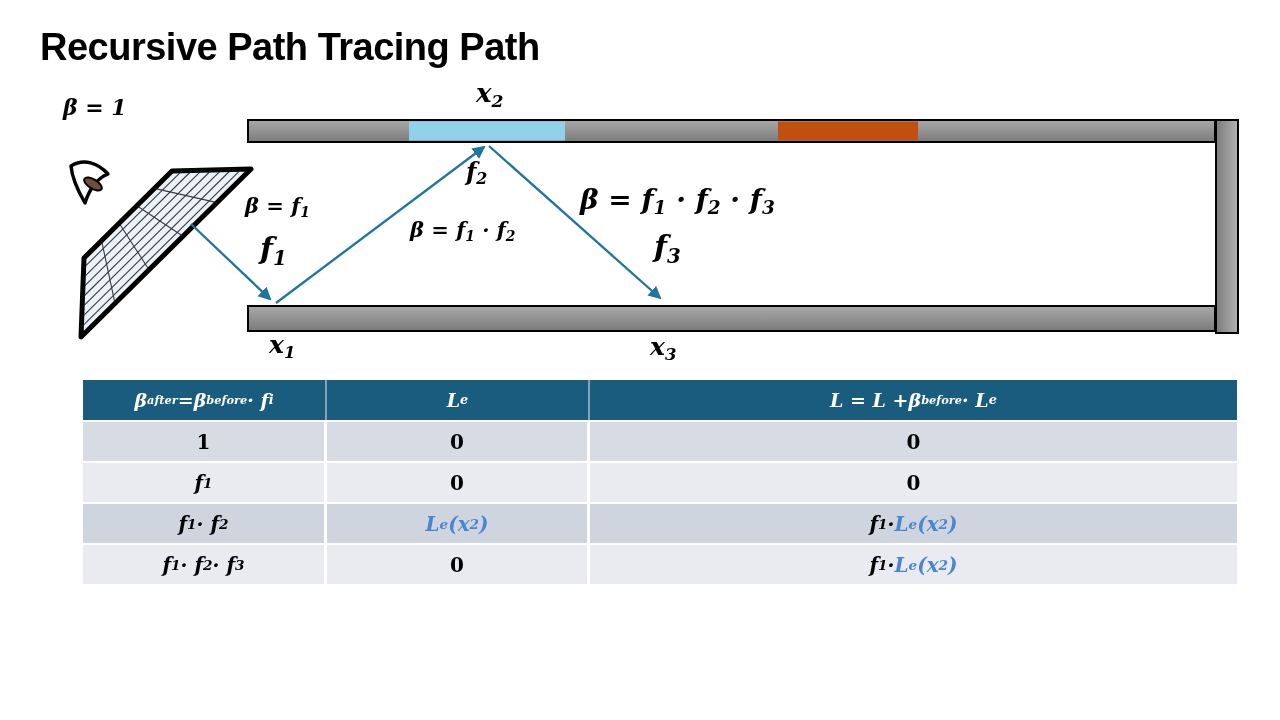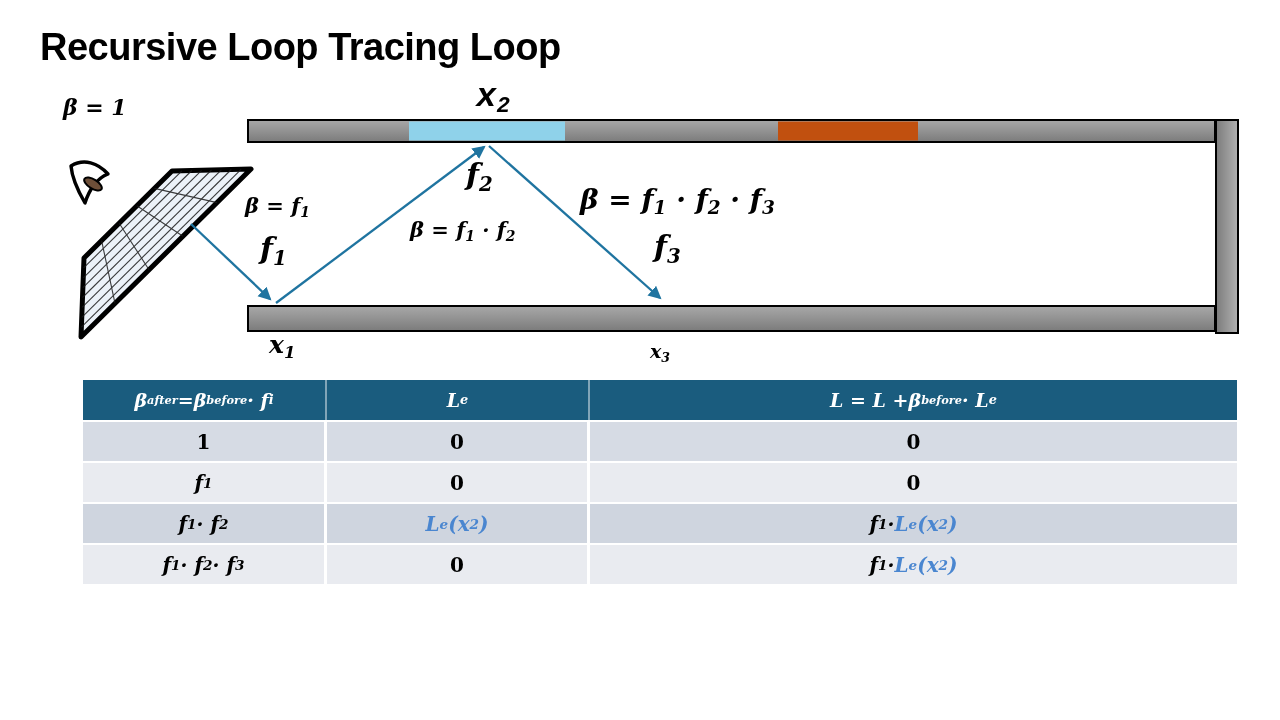--- a/index.html
+++ b/index.html
@@ -13,29 +13,29 @@
     font-size:38px;font-weight:800;color:#000;letter-spacing:-.5px;
   }
   
   .diagram{position:absolute;left:0;top:0;width:1280px;height:380px;}
   .lbl{
     position:absolute;color:#000;font-family:"DejaVu Serif","Liberation Serif",serif;
     font-style:italic;font-weight:bold;line-height:1;white-space:nowrap;
   }
   .lbl sub{font-size:66%;line-height:0;vertical-align:-0.28em;}
   #lbl-beta-init{left:63px;top:96px;font-size:22px;}
-  #lbl-x2{left:476px;top:80px;font-size:34px;font-family:Liberation Mono, monospace;}
+  #lbl-x2{left:476px;top:80px;font-size:26px;}
   #lbl-beta-f1{left:245px;top:195px;font-size:21px;}
-  #lbl-f2{left:466px;top:160px;font-size:30px;}
+  #lbl-f2{left:466px;top:160px;font-size:24px;}
   #lbl-beta-f1f2{left:410px;top:219px;font-size:21px;}
   #lbl-beta-f1f2f3{left:580px;top:186px;font-size:28px;}
   #lbl-f1{left:260px;top:234px;font-size:30px;}
   #lbl-f3{left:654px;top:232px;font-size:30px;}
   #lbl-x1{left:253px;top:332px;font-size:25px;margin-left:16px;}
-  #lbl-x3{left:650px;top:342px;font-size:19px;}
+  #lbl-x3{left:650px;top:334px;font-size:25px;}
   
   .beta-table{
     position:absolute;left:83px;top:380px;width:1154px;
     font-family:"DejaVu Serif","Liberation Serif",serif;font-weight:bold;font-style:italic;
   }
   .trow{display:grid;grid-template-columns:244px 263px 647px;}
   .thead{background:var(--header-bg);height:40px;margin-bottom:2px;}
   .thead .cell{
     color:#fff;font-size:19px;border-right:2px solid rgba(255,255,255,.45);
   }
@@ -49,21 +49,21 @@
   .cell{
     display:flex;align-items:center;justify-content:center;text-align:center;
     line-height:1;white-space:nowrap;
   }
   .cell sub{font-size:68%;line-height:0;vertical-align:-0.26em;font-style:inherit;}
   .cell sup{font-size:60%;line-height:0;vertical-align:0.6em;font-style:inherit;}
 </style>
 </head>
 <body>
 
-<div class="slide-title">Recursive Loop Tracing Loop</div>
+<div class="slide-title">Recursive Path Tracing Path</div>
 
 <div class="diagram">
   <svg width="1280" height="380" viewBox="0 0 1280 380">
     <defs>
       <linearGradient id="wallH" x1="0" y1="0" x2="0" y2="1">
         <stop offset="0" stop-color="#A8A8A8"></stop>
           <stop offset="0.5" stop-color="#929292"></stop>
           <stop offset="1" stop-color="#7B7B7B"></stop>
       </linearGradient>
       <linearGradient id="wallV" x1="0" y1="0" x2="1" y2="0">

